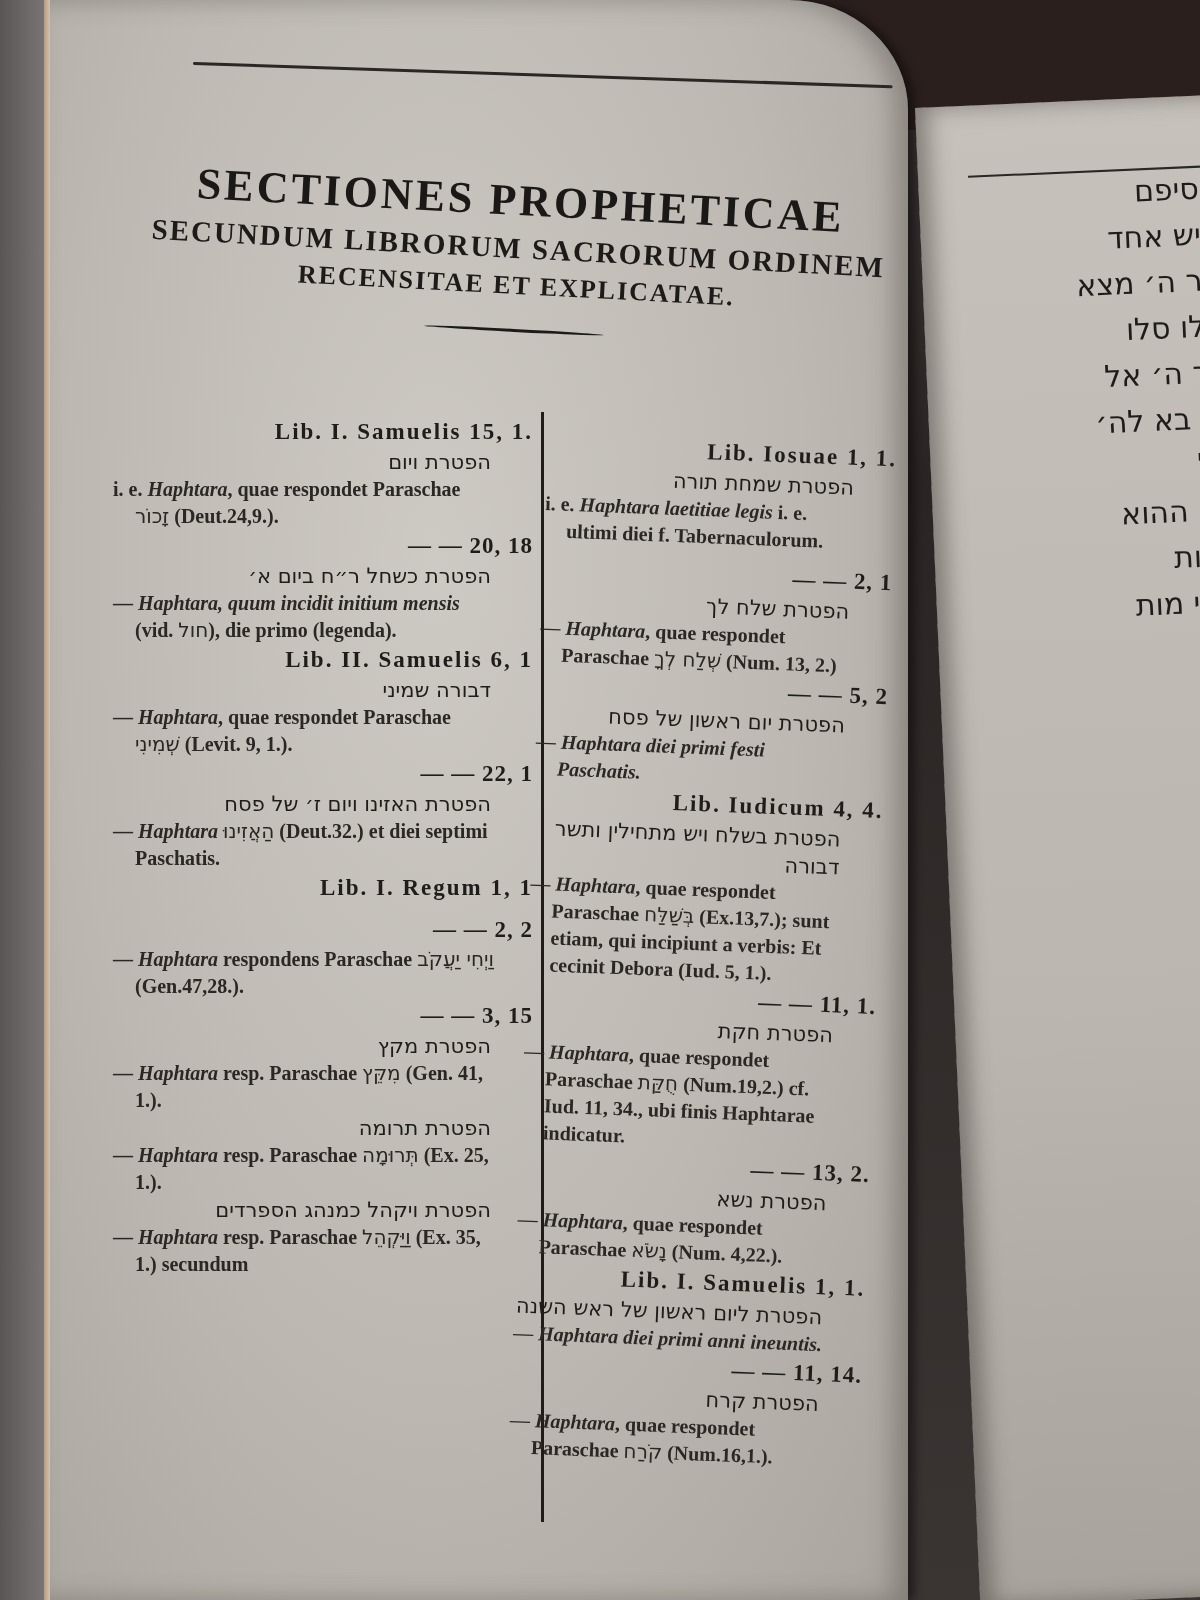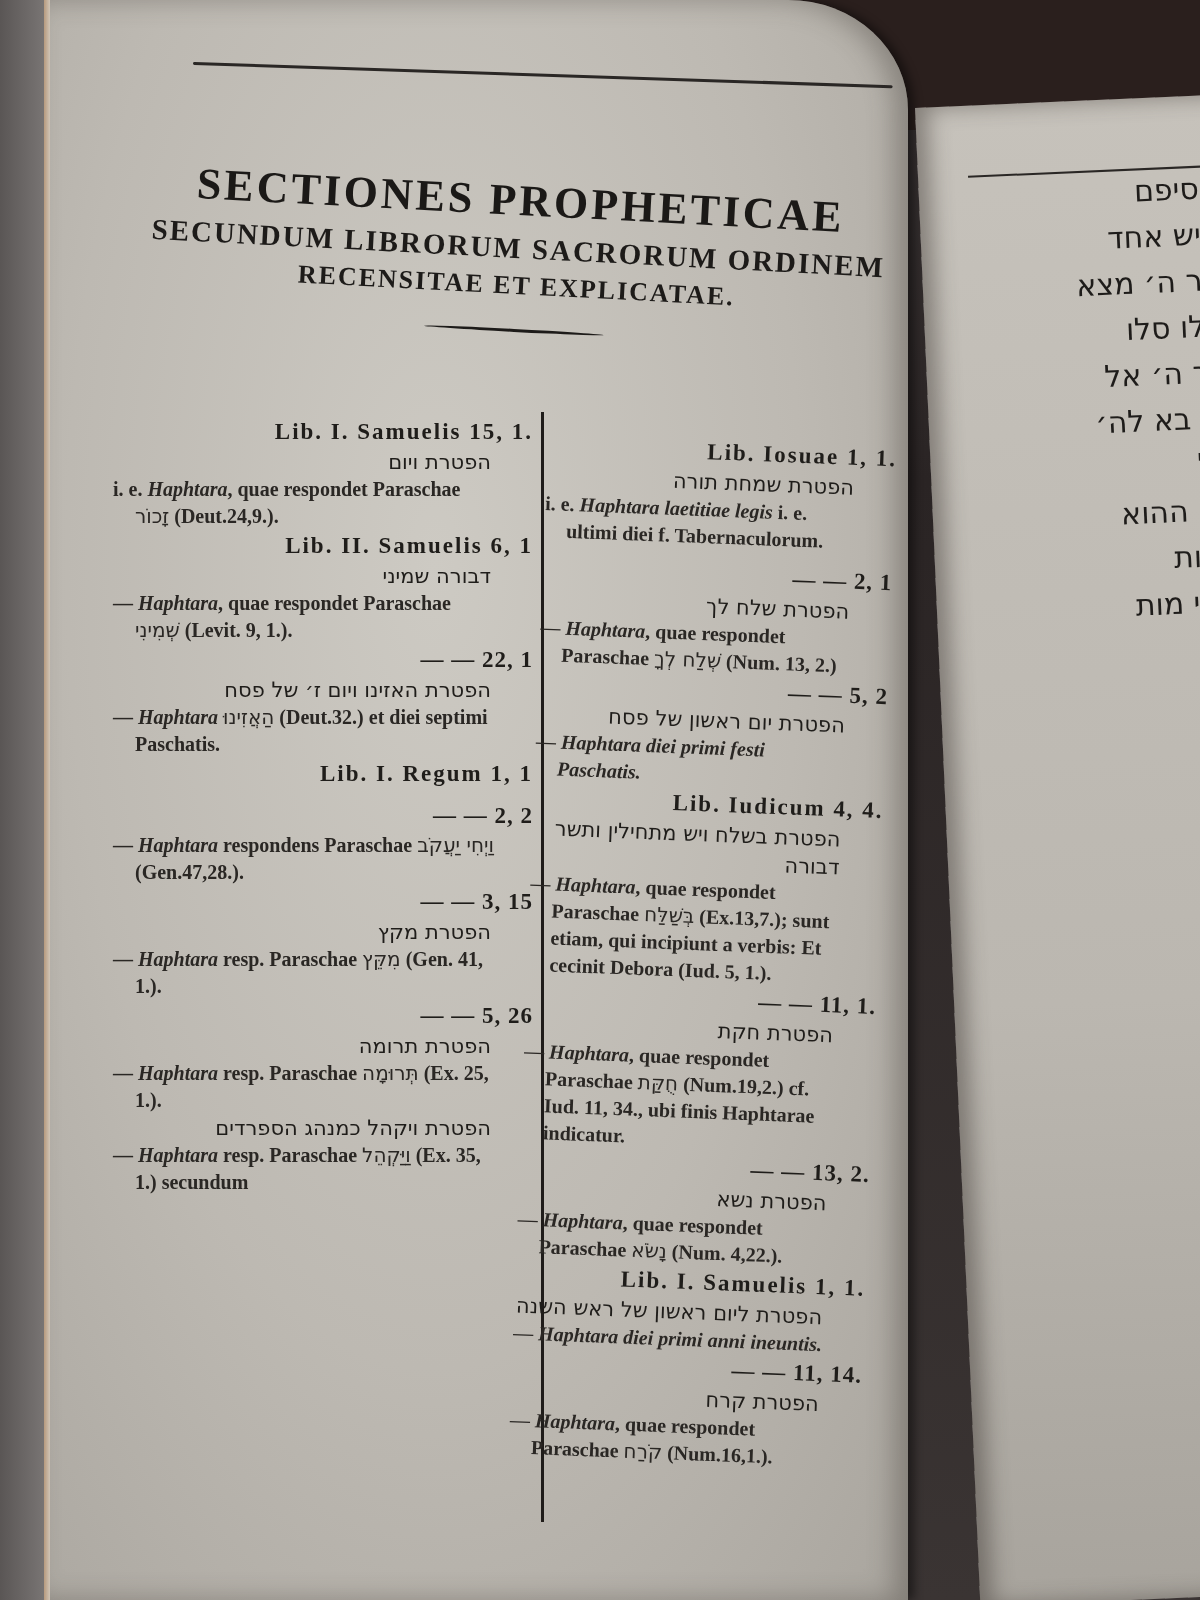--- a/index.html
+++ b/index.html
@@ -116,20 +116,25 @@
   <div class="col-divider"></div>
 
   <div class="col col-left">
 
     <div class="entry">
       <div class="ref">Lib. I. Samuelis 15, 1.</div>
       <div class="heb">הפטרת ויום</div>
       <div class="desc"><span>i. e. </span><i>Haphtara</i><span>, quae respondet Paraschae </span><span class="hw">זָכוֹר</span><span> (Deut.24,9.).</span></div>
     </div>
     <div class="entry">
+      <div class="ref dash">— — 20, 18</div>
+      <div class="heb">הפטרת כשחל ר״ח ביום א׳</div>
+      <div class="desc"><span>— </span><i>Haphtara, quum incidit initium mensis</i><span> (vid. </span><span class="hw">חול</span><span>), die primo (legenda).</span></div>
+    </div>
+    <div class="entry">
       <div class="ref">Lib. II. Samuelis 6, 1</div>
       <div class="heb">דבורה שמיני</div>
       <div class="desc"><span>— </span><i>Haphtara</i><span>, quae respondet Paraschae </span><span class="hw">שְׁמִינִי</span><span> (Levit. 9, 1.).</span></div>
     </div>
     <div class="entry">
       <div class="ref dash">— — 22, 1</div>
       <div class="heb">הפטרת האזינו ויום ז׳ של פסח</div>
       <div class="desc"><span>— </span><i>Haphtara</i><span> </span><span class="hw">הַאֲזִינוּ</span><span> (Deut.32.) et diei septimi Paschatis.</span></div>
     </div>
     <div class="entry">
@@ -139,21 +144,20 @@
     <div class="entry">
       <div class="ref dash">— — 2, 2</div>
       <div class="desc"><span>— </span><i>Haphtara</i><span> respondens Paraschae </span><span class="hw">וַיְחִי יַעֲקֹב</span><span> (Gen.47,28.).</span></div>
     </div>
     <div class="entry">
       <div class="ref dash">— — 3, 15</div>
       <div class="heb">הפטרת מקץ</div>
       <div class="desc"><span>— </span><i>Haphtara</i><span> resp. Paraschae </span><span class="hw">מִקֵּץ</span><span> (Gen. 41, 1.).</span></div>
     </div>
     <div class="entry">
-      <div class="ref dash">— — 5, 26</div>
       <div class="heb">הפטרת תרומה</div>
       <div class="desc"><span>— </span><i>Haphtara</i><span> resp. Paraschae </span><span class="hw">תְּרוּמָה</span><span> (Ex. 25, 1.).</span></div>
     </div>
     <div class="entry">
       <div class="heb">הפטרת ויקהל כמנהג הספרדים</div>
       <div class="desc"><span>— </span><i>Haphtara</i><span> resp. Paraschae </span><span class="hw">וַיַּקְהֵל</span><span> (Ex. 35, 1.) secundum</span></div>
     </div>
   </div>
 
   <div class="col col-right">

